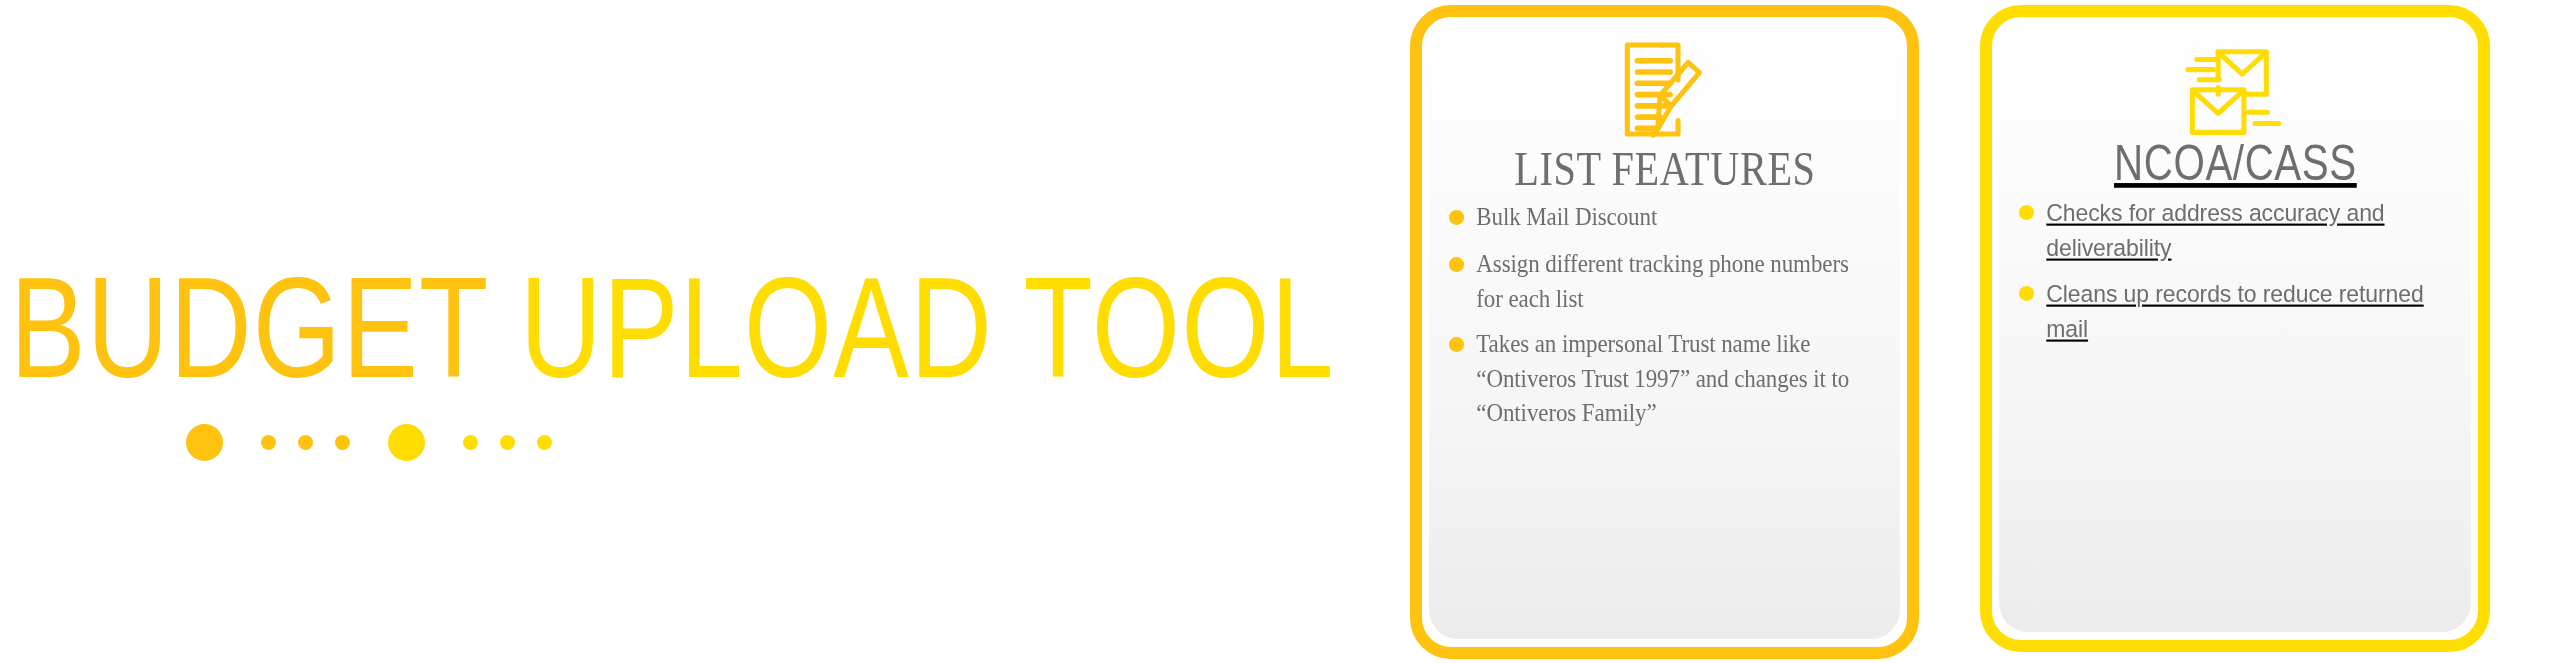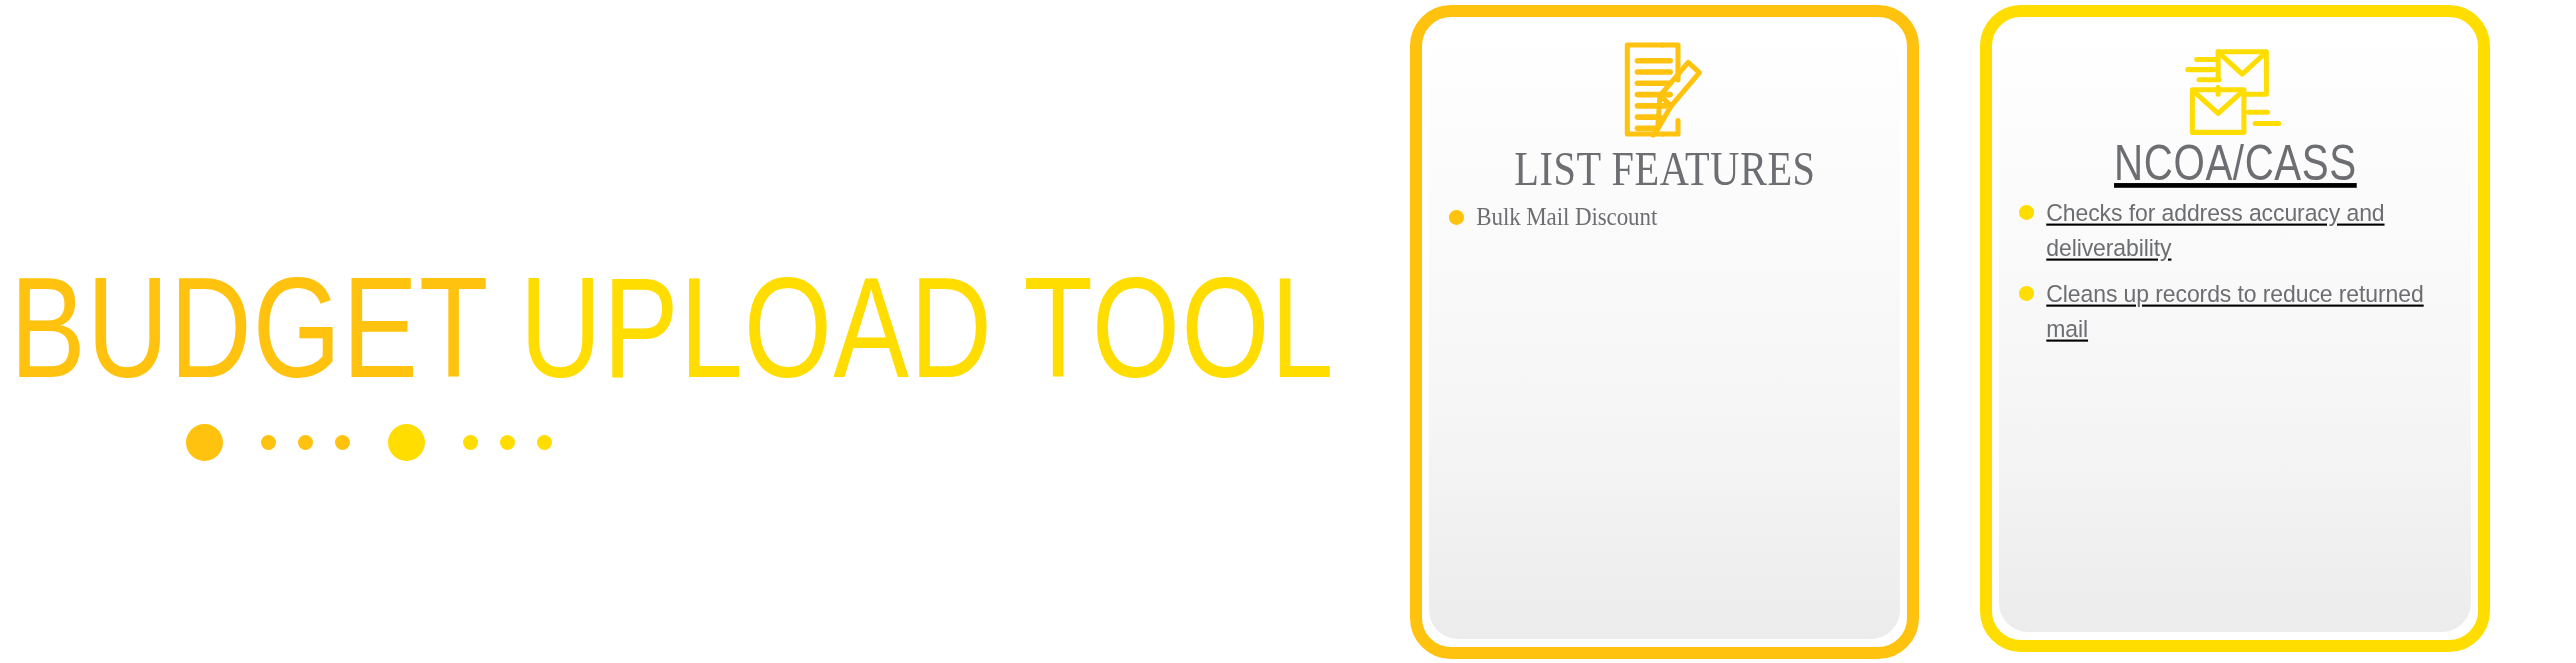--- a/index.html
+++ b/index.html
@@ -197,20 +197,28 @@
       </svg>
     </div>
 
     <div class="card-title">LIST FEATURES</div>
 
     <div class="bullets">
       <div class="bullet">
         <span class="bullet-dot"></span>
         <span class="bullet-text">Bulk Mail Discount</span>
       </div>
+      <div class="bullet">
+        <span class="bullet-dot"></span>
+        <span class="bullet-text">Assign different tracking phone numbers for each list</span>
+      </div>
+      <div class="bullet">
+        <span class="bullet-dot"></span>
+        <span class="bullet-text">Takes an impersonal Trust name like “Ontiveros Trust 1997” and changes it to “Ontiveros Family”</span>
+      </div>
     </div>
 
   </div>
 </div>
 
 <div class="card" id="card-ncoa">
   <div class="card-inner">
 
     <div class="card-icon">
       <svg width="107" height="102" viewBox="0 0 190 182" fill="none" stroke="#FFDD00" stroke-width="9" stroke-linecap="round" stroke-linejoin="round">

